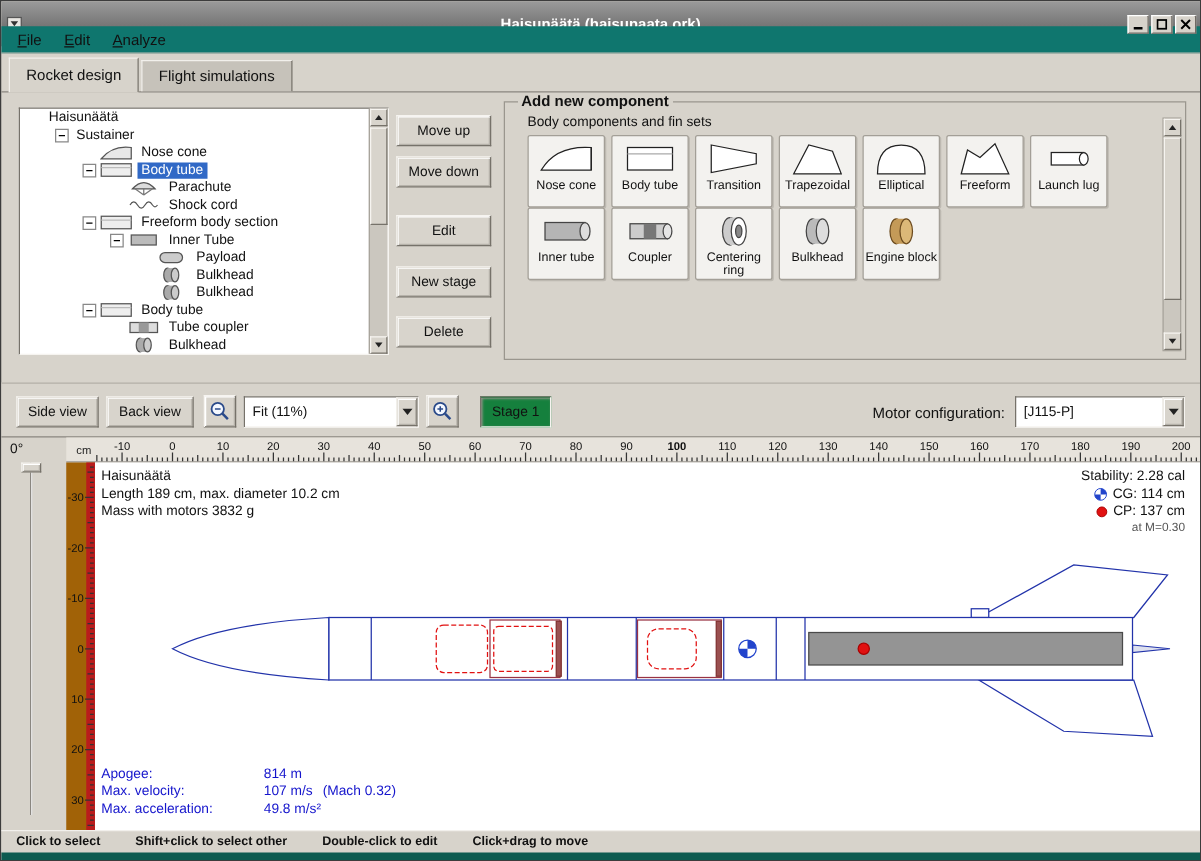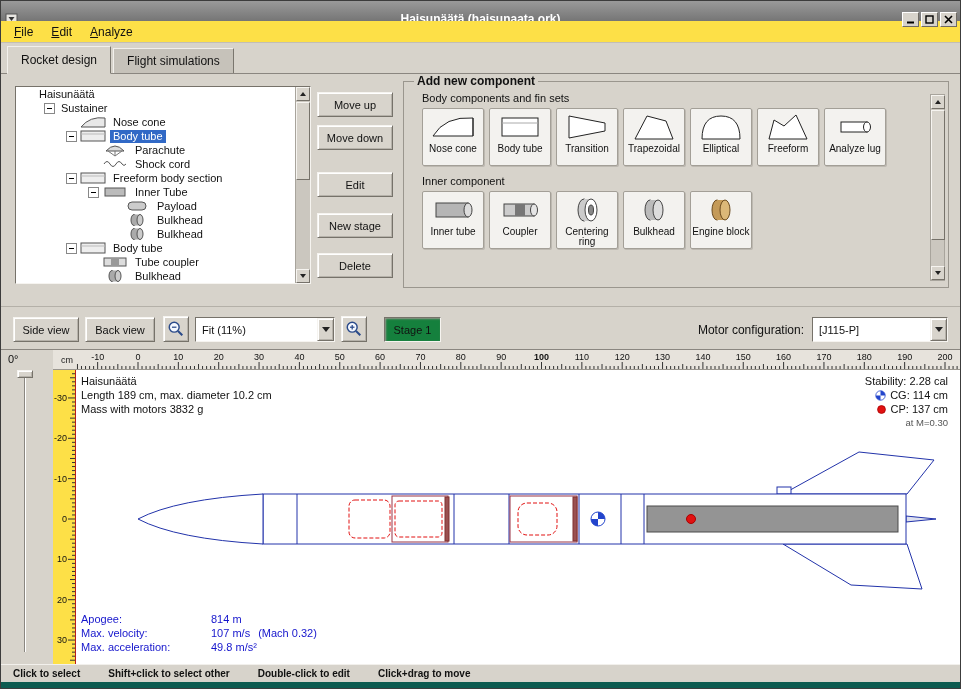--- a/index.html
+++ b/index.html
@@ -12,21 +12,21 @@
   
   .titlebar{position:absolute;top:0;left:0;right:0;height:36px;
     background:linear-gradient(to bottom,#9a9a9a,#585858);
     display:flex;align-items:center;padding:0 3px;}
   .title-icon{width:15px;height:15px;display:flex;align-items:center;justify-content:center;}
   .title-text{position:absolute;left:0;right:0;text-align:center;color:#fff;font-weight:bold;font-size:12px;pointer-events:none;}
   .win-controls{margin-left:auto;display:flex;gap:2px;z-index:2;}
   .win-btn{width:17px;height:15px;background:#d7d3cb;border:1px solid;border-color:#fff #6e6a64 #6e6a64 #fff;
     display:flex;align-items:center;justify-content:center;}
   
-  .menubar{position:absolute;top:20px;left:0;right:0;height:22px;background:#fde047;
+  .menubar{position:absolute;top:20px;left:0;right:0;height:22px;background:#0f766e;
     border-bottom:1px solid #c2beb6;display:flex;align-items:center;padding-left:4px;font-size:12px;}
   .menu-item{padding:2px 9px;}
   .menu-item::first-letter{text-decoration:underline;}
   
   .tabstrip{position:absolute;top:42px;left:0;right:0;height:31px;display:flex;align-items:flex-end;
     padding:0 0 0 6px;border-bottom:1px solid #8a8680;}
   .tab{height:25px;padding:0 13px;display:flex;align-items:center;font-size:12px;background:#c6c2ba;
     border:1px solid;border-color:#f2f0ec #7a766e #7a766e #f2f0ec;border-bottom:none;margin-right:2px;}
   .tab.active{background:#d7d3cb;height:28px;margin-bottom:-1px;border-bottom:1px solid #d7d3cb;z-index:2;}
   
@@ -81,21 +81,21 @@
   .motor-combo{right:12px;width:136px;}
   
   .canvas{position:absolute;top:348px;left:0;width:961px;height:315px;background:#d7d3cb;border-top:1px solid #8a8680;}
   .rot-label{position:absolute;left:7px;top:3px;font-size:11px;}
   .rot-slider{position:absolute;left:16px;top:18px;width:16px;bottom:10px;}
   .rot-track{position:absolute;left:7px;top:2px;bottom:2px;width:2px;background:#8a8680;border-right:1px solid #fff;}
   .rot-handle{position:absolute;left:0;top:2px;width:16px;height:8px;}
   .corner{position:absolute;left:52px;top:0;width:23px;height:20px;background:#e7e3dc;border-bottom:1px solid #9a968e;
     font-size:9px;display:flex;align-items:center;justify-content:flex-end;padding-right:3px;color:#222;}
   .hruler{position:absolute;left:75px;top:0;width:886px;height:20px;background:#e7e3dc;border-bottom:1px solid #9a968e;}
-  .vruler{position:absolute;left:52px;top:20px;width:23px;bottom:0;background:#fde047;border-right:1px solid #b91c1c;}
+  .vruler{position:absolute;left:52px;top:20px;width:23px;bottom:0;background:#a16207;border-right:7px solid #b91c1c;}
   .draw{position:absolute;left:75px;top:20px;right:0;bottom:0;background:#fff;}
   .info{position:absolute;left:5px;top:4px;line-height:14px;font-size:11px;}
   .info .name{font-size:11px;}
   .stab{position:absolute;right:14px;top:4px;text-align:right;line-height:14px;font-size:11px;}
   .stab .row{display:flex;align-items:center;justify-content:flex-end;gap:4px;}
   .stab .mach{font-size:9.5px;color:#555;}
   .flight{position:absolute;left:5px;top:242px;color:#1515cc;line-height:14px;font-size:11px;}
   .flight .frow{display:flex;}
   .flight .flabel{width:130px;}
   .flight .fmach{margin-left:8px;}
@@ -350,24 +350,23 @@
             </div>
             <div class="comp-label">Freeform</div>
           </div>
           <div class="comp-btn">
             <div class="comp-icon">
               <svg viewBox="0 0 44 30">
                 <rect x="8" y="10" width="26" height="10" fill="#fff" stroke="#222"></rect>
                 <ellipse cx="34" cy="15" rx="3.5" ry="5" fill="#fff" stroke="#222"></ellipse>
               </svg>
             </div>
-            <div class="comp-label">Analyze lug</div>
+            <div class="comp-label">Launch lug</div>
           </div>
         </div>
-      <div class="group-label second">Inner component</div>
       <div class="comp-row" id="comp-row-1">
           <div class="comp-btn">
             <div class="comp-icon">
               <svg viewBox="0 0 44 30">
                 <rect x="5" y="8" width="32" height="14" fill="#b5b5b5" stroke="#444"></rect>
                 <ellipse cx="37" cy="15" rx="4" ry="7" fill="#ddd" stroke="#444"></ellipse>
               </svg>
             </div>
             <div class="comp-label">Inner tube</div>
           </div>

